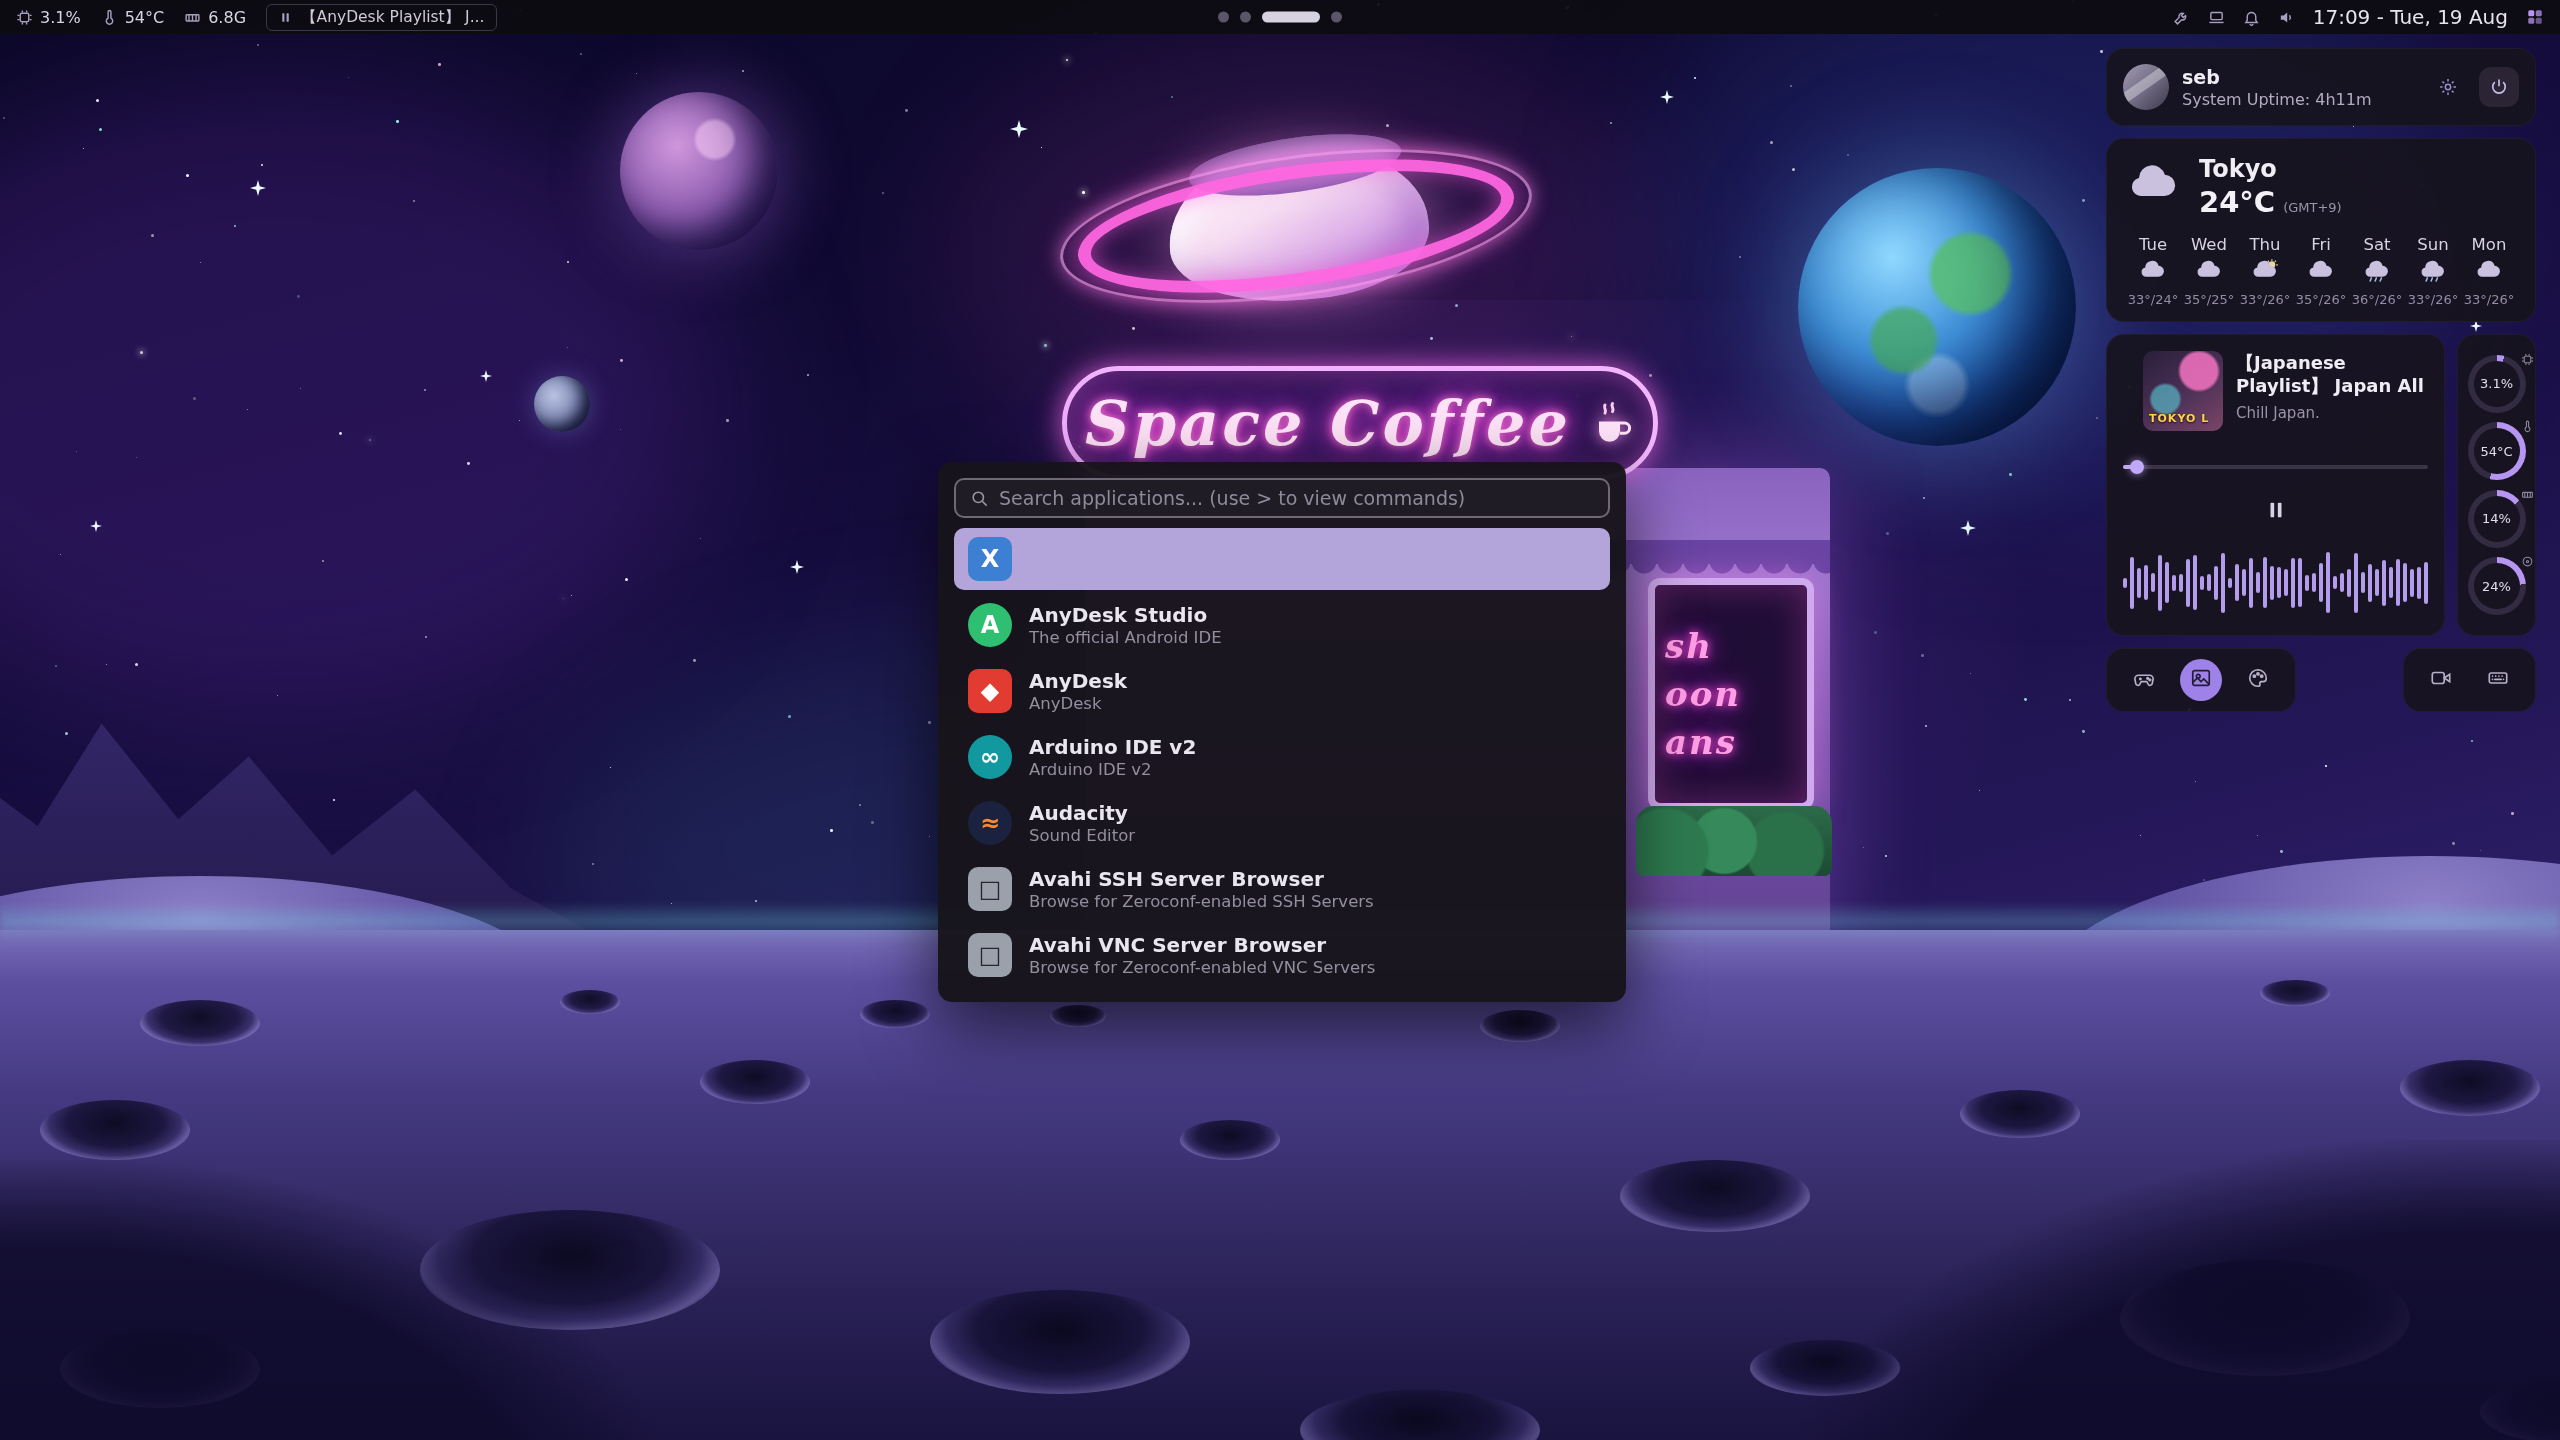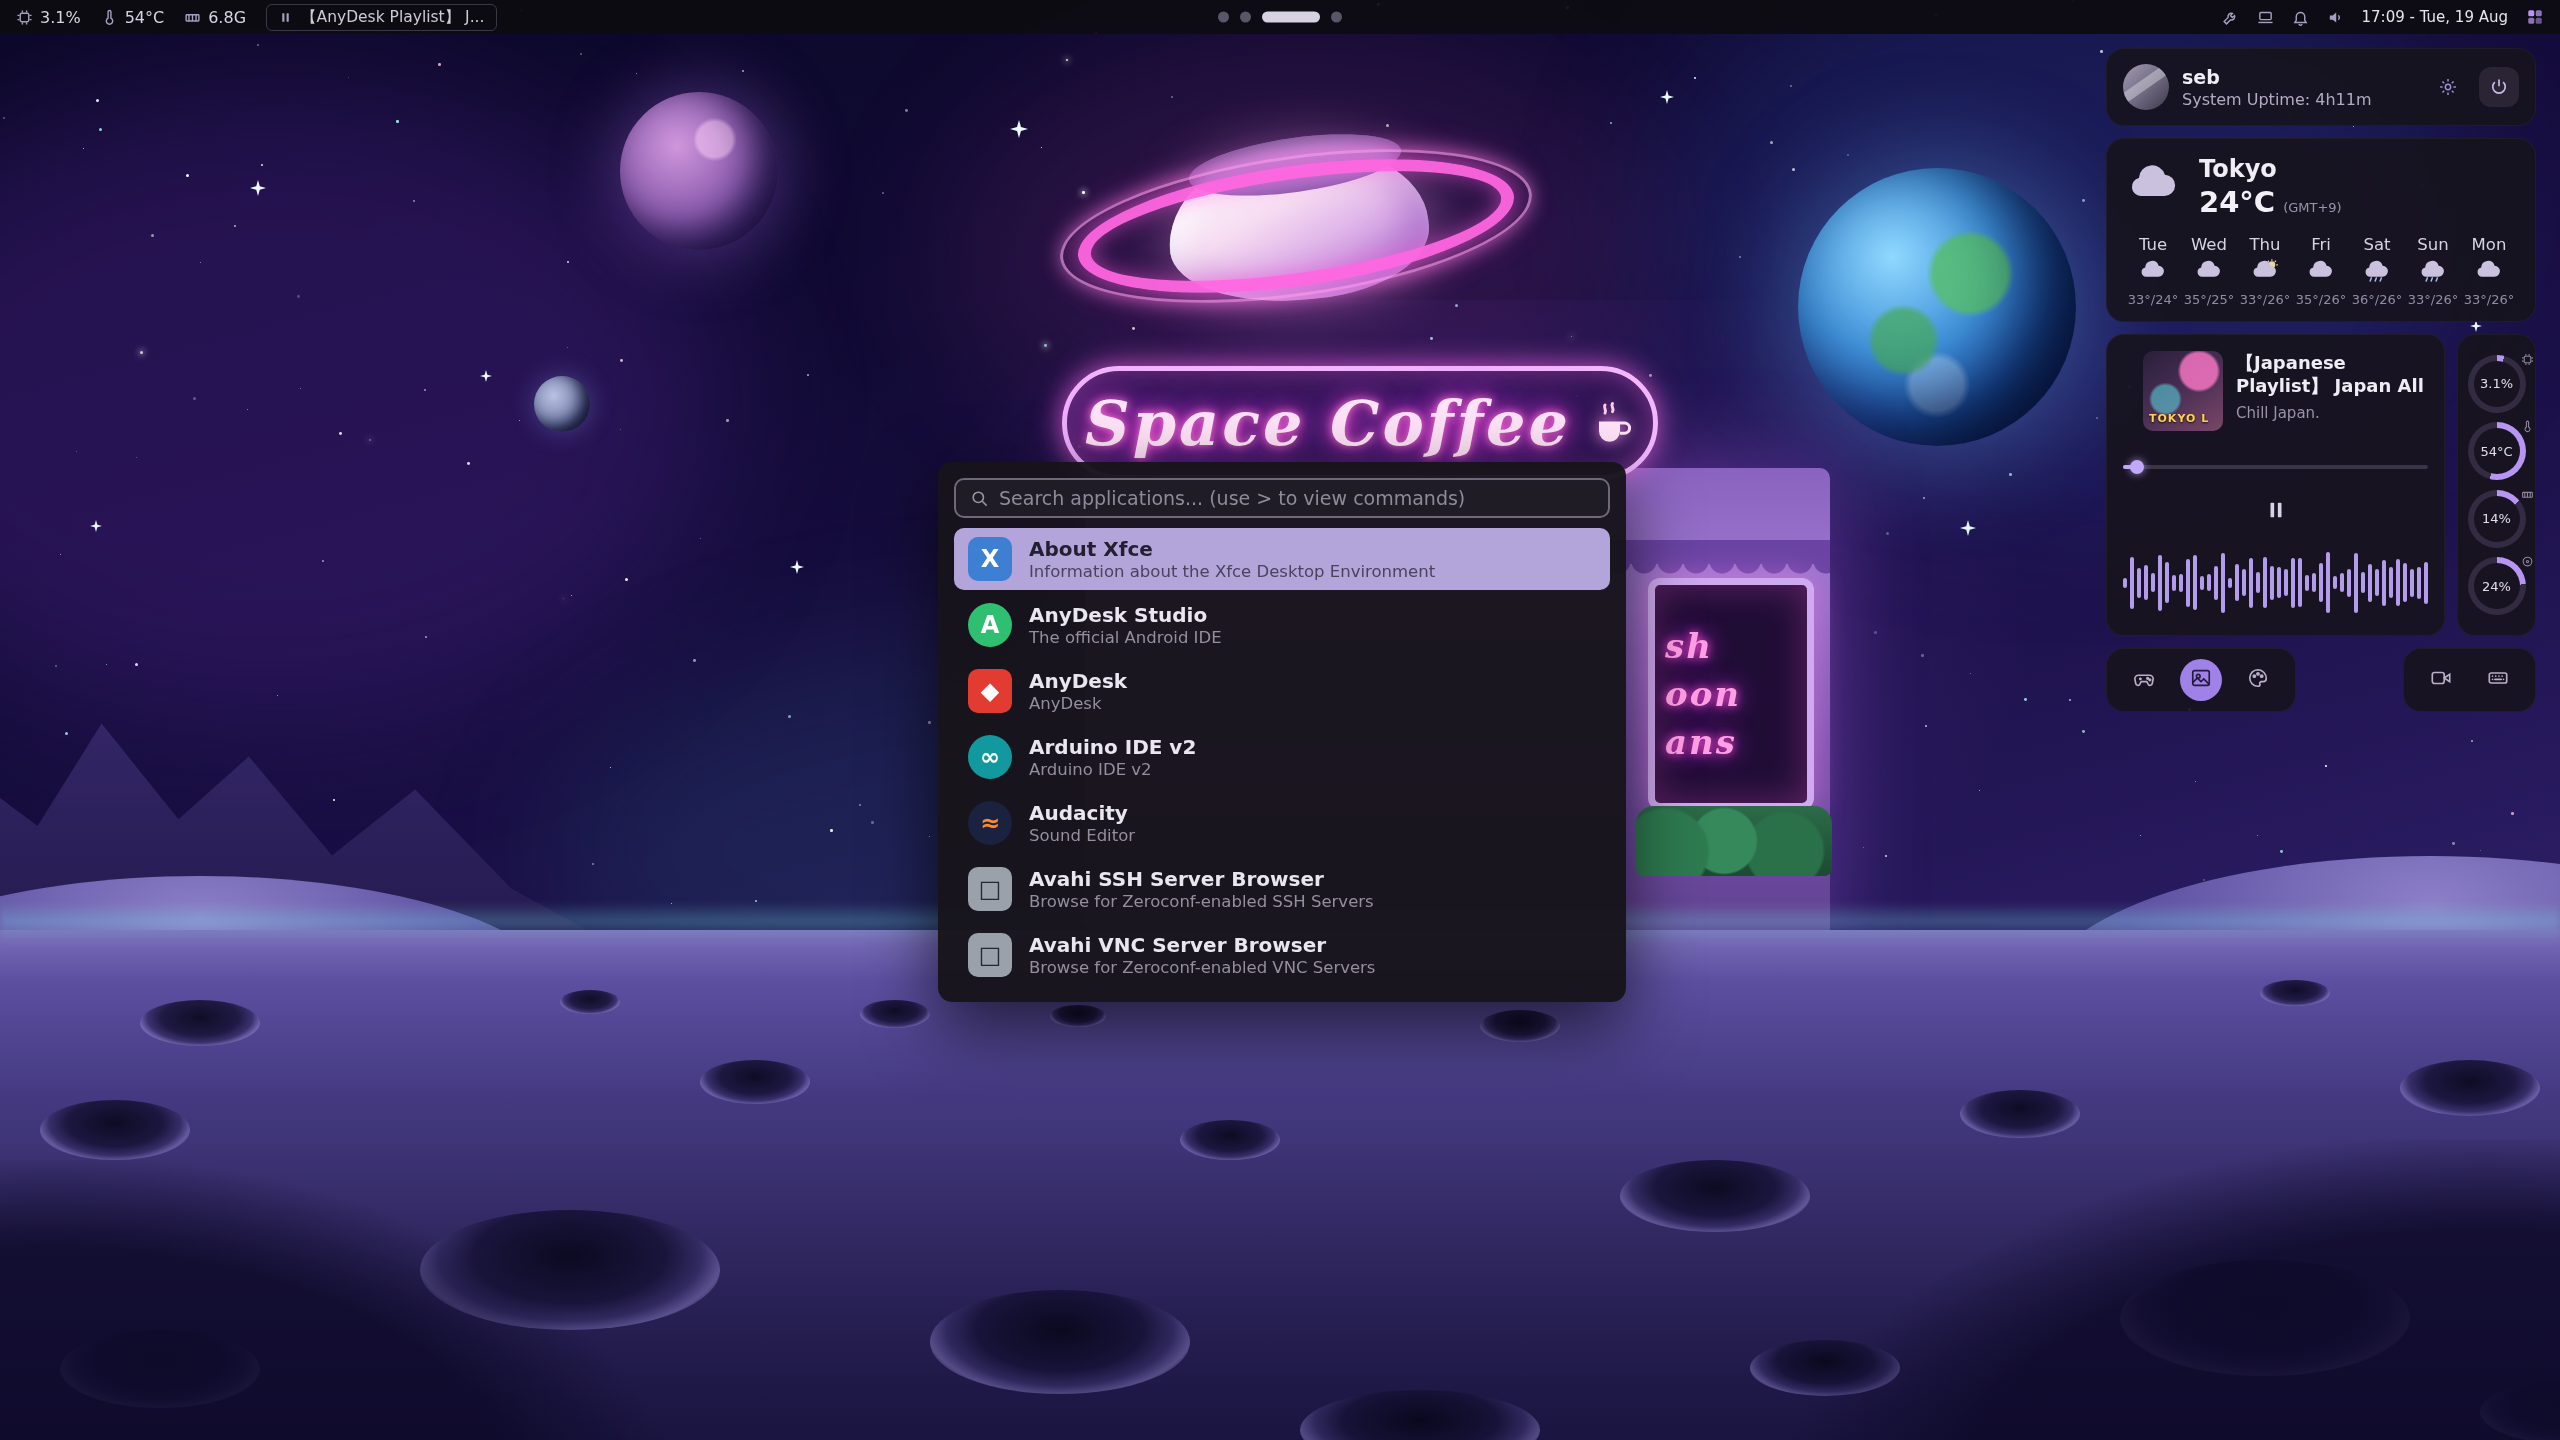--- a/index.html
+++ b/index.html
@@ -108,21 +108,21 @@
     background: rgba(13,12,17,.94); display: flex; align-items: center; padding: 0 16px; color: #d6d2de; }
   .tb-left, .tb-right { display: flex; align-items: center; gap: 20px; }
   .tb-right { margin-left: auto; gap: 18px; }
   .tb-item { display: flex; align-items: center; gap: 7px; font-size: 16px; color: #d9d5e2; }
   .tb-item svg { color: #a89fc0; display: block; }
   .music-pill { display: flex; align-items: center; gap: 9px; font-size: 15.5px; color: #cfc9d8;
     border: 1px solid #3c3746; border-radius: 6px; padding: 2px 12px; }
   .ws { position: absolute; left: 50%; top: 50%; transform: translate(-50%,-50%); display: flex; gap: 11px; align-items: center; }
   .ws-dot { width: 11px; height: 11px; border-radius: 6px; background: #5b5568; }
   .ws-active { width: 58px; height: 11px; border-radius: 6px; background: #d7d2e2; }
-  .tb-clock { font-size: 15px; color: #e8e4ee; }
+  .tb-clock { font-size: 20px; color: #e8e4ee; }
 
   
   .launcher { position: absolute; z-index: 30; left: 938px; top: 462px; width: 688px;
     background: rgba(23,20,27,.97); border-radius: 14px; padding: 16px;
     box-shadow: 0 24px 70px rgba(0,0,0,.65); }
   .search { height: 40px; border: 2px solid #6e6878; border-radius: 10px; background: #201c26;
     display: flex; align-items: center; gap: 10px; padding: 0 14px; margin-bottom: 10px; color: #9a94a4; }
   .search input { flex: 1; background: transparent; border: none; outline: none;
     font: 19px "DejaVu Sans", sans-serif; color: #cfcad8; }
   .search input::placeholder { color: #8f8a9a; }
@@ -527,24 +527,20 @@
   <div class="search">
     <svg viewBox="0 0 24 24" width="19" height="19" fill="none" stroke="currentColor" stroke-width="2">
         <circle cx="10.5" cy="10.5" r="6.5"></circle>
         <path d="M15.5 15.5L21 21"></path>
       </svg>
     <input type="text" placeholder="Search applications... (use &gt; to view commands)" style="">
   </div>
   <div class="app-list" id="app-list">
       <div class="app-row selected">
         <div class="app-icon square" style="background:#3d7fd2;color:#ffffff">X</div>
-        <div style="min-width:0">
-          <div class="app-title">About Xfce</div>
-          <div class="app-desc">Information about the Xfce Desktop Environment</div>
-        </div>
       </div>
       <div class="app-row">
         <div class="app-icon circle" style="background:#2fbf71;color:#ffffff">A</div>
         <div style="min-width:0">
           <div class="app-title">AnyDesk Studio</div>
           <div class="app-desc">The official Android IDE</div>
         </div>
       </div>
       <div class="app-row">
         <div class="app-icon square" style="background:#e23c32;color:#ffffff">◆</div>

